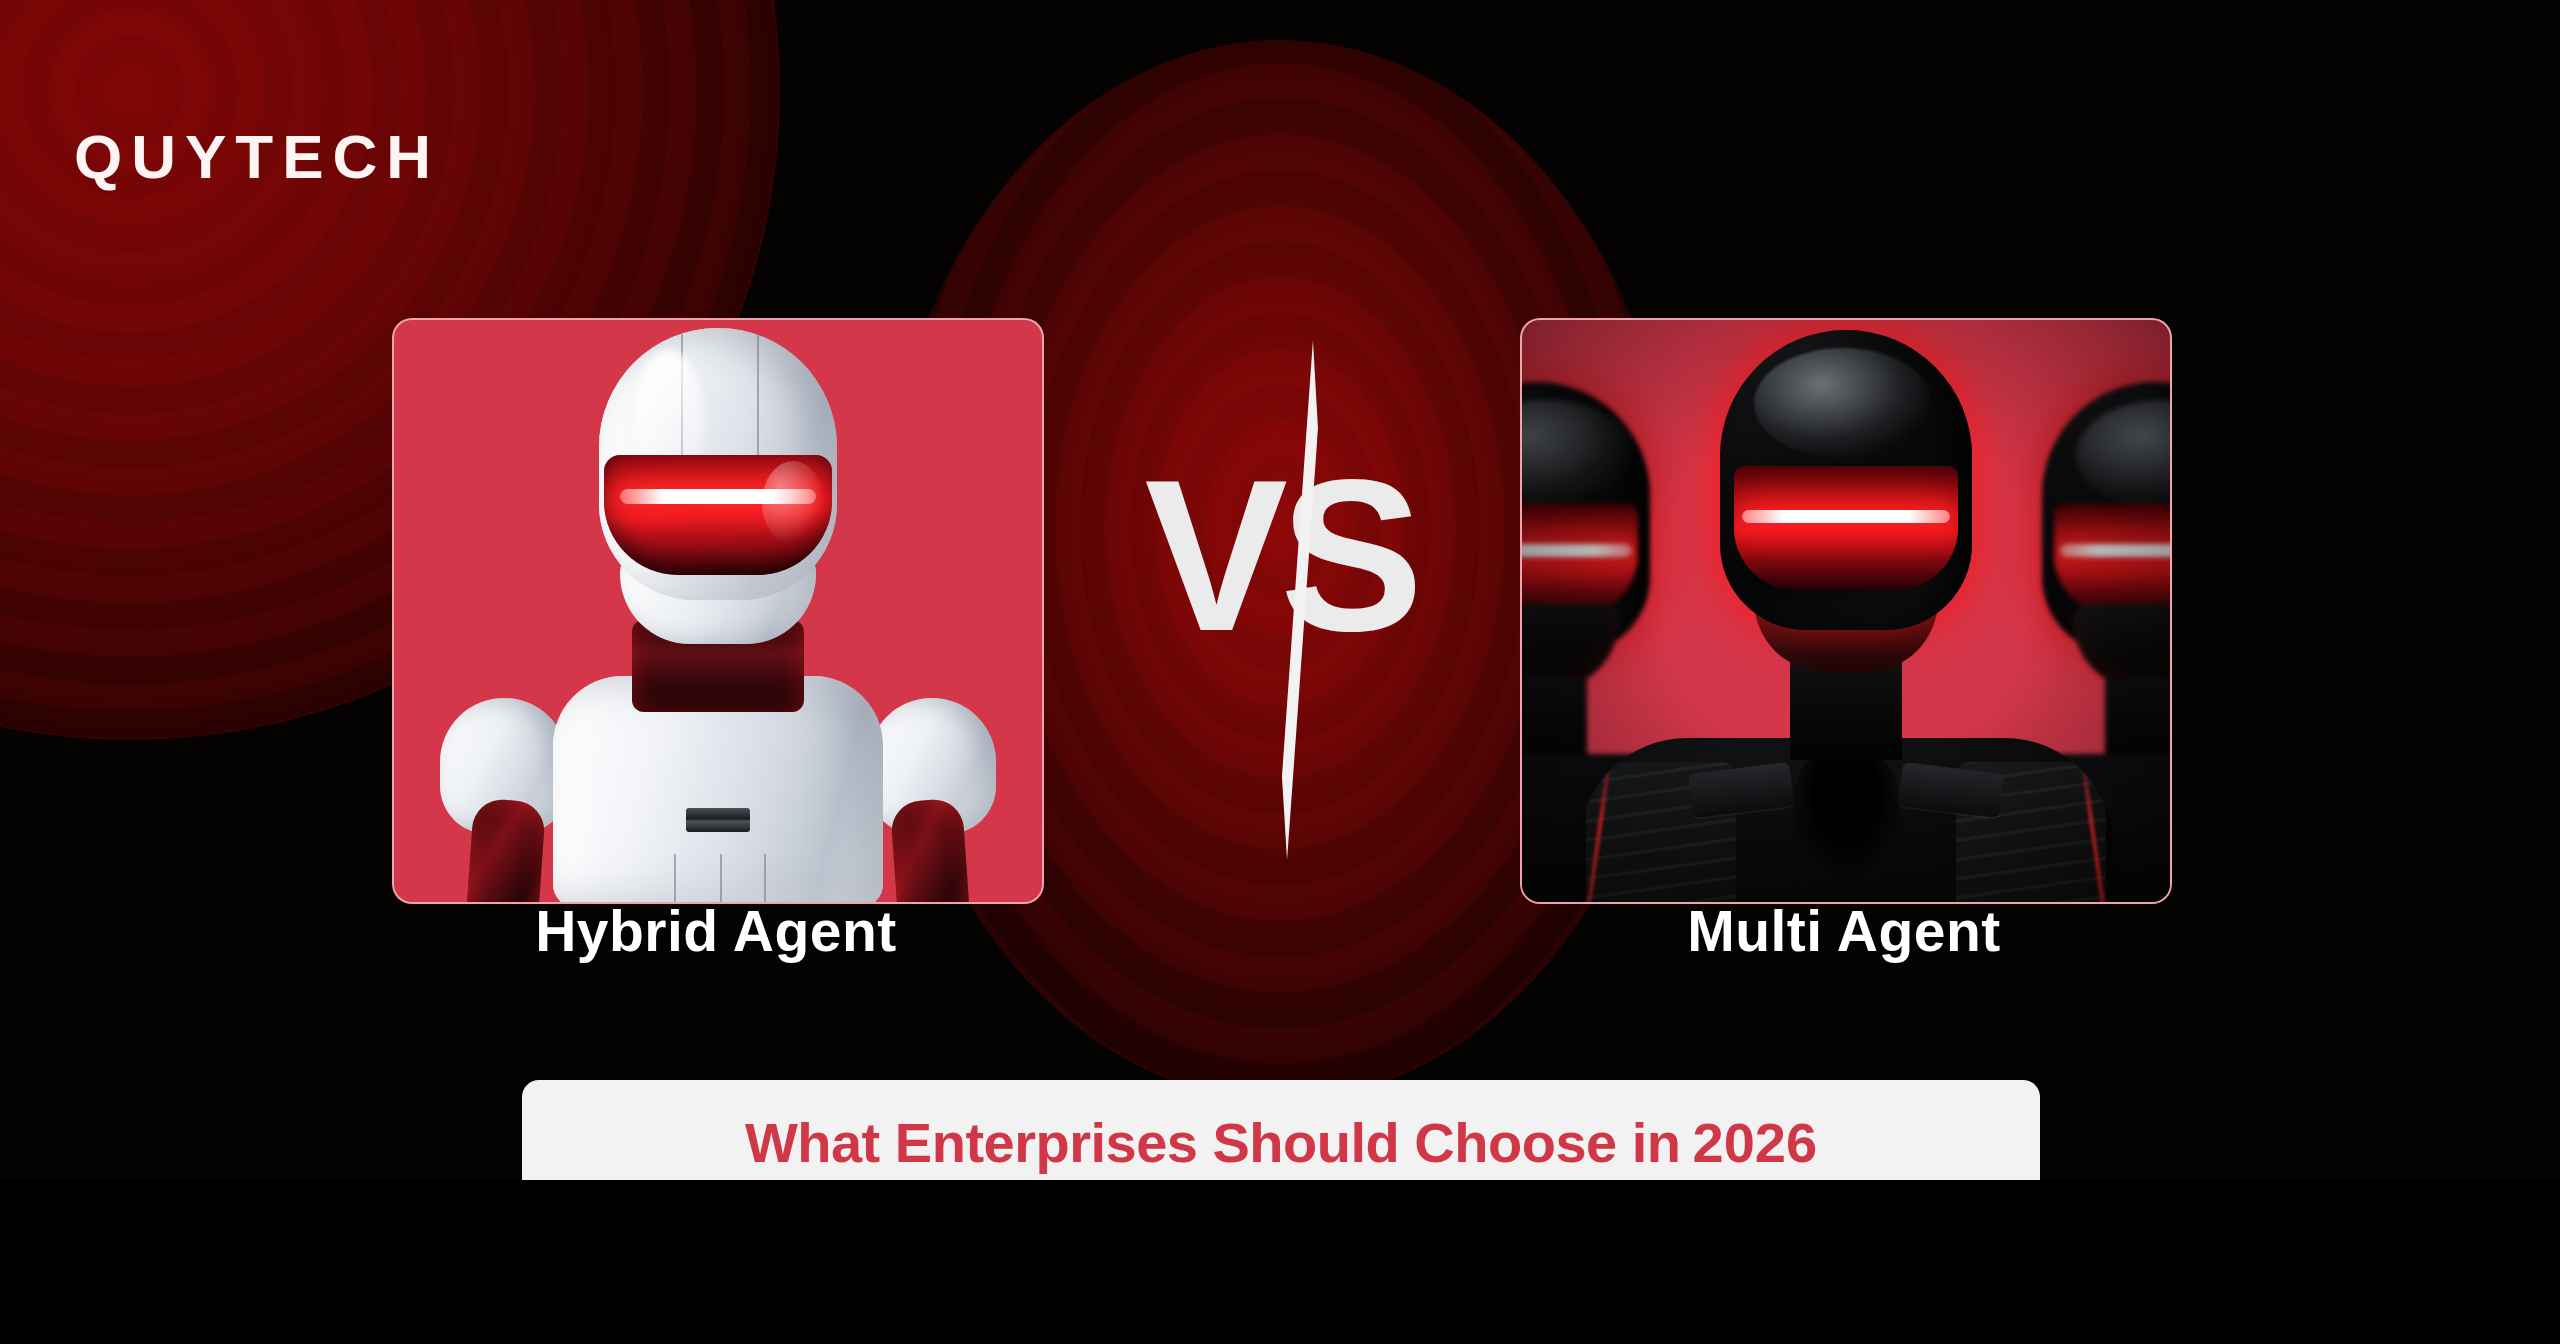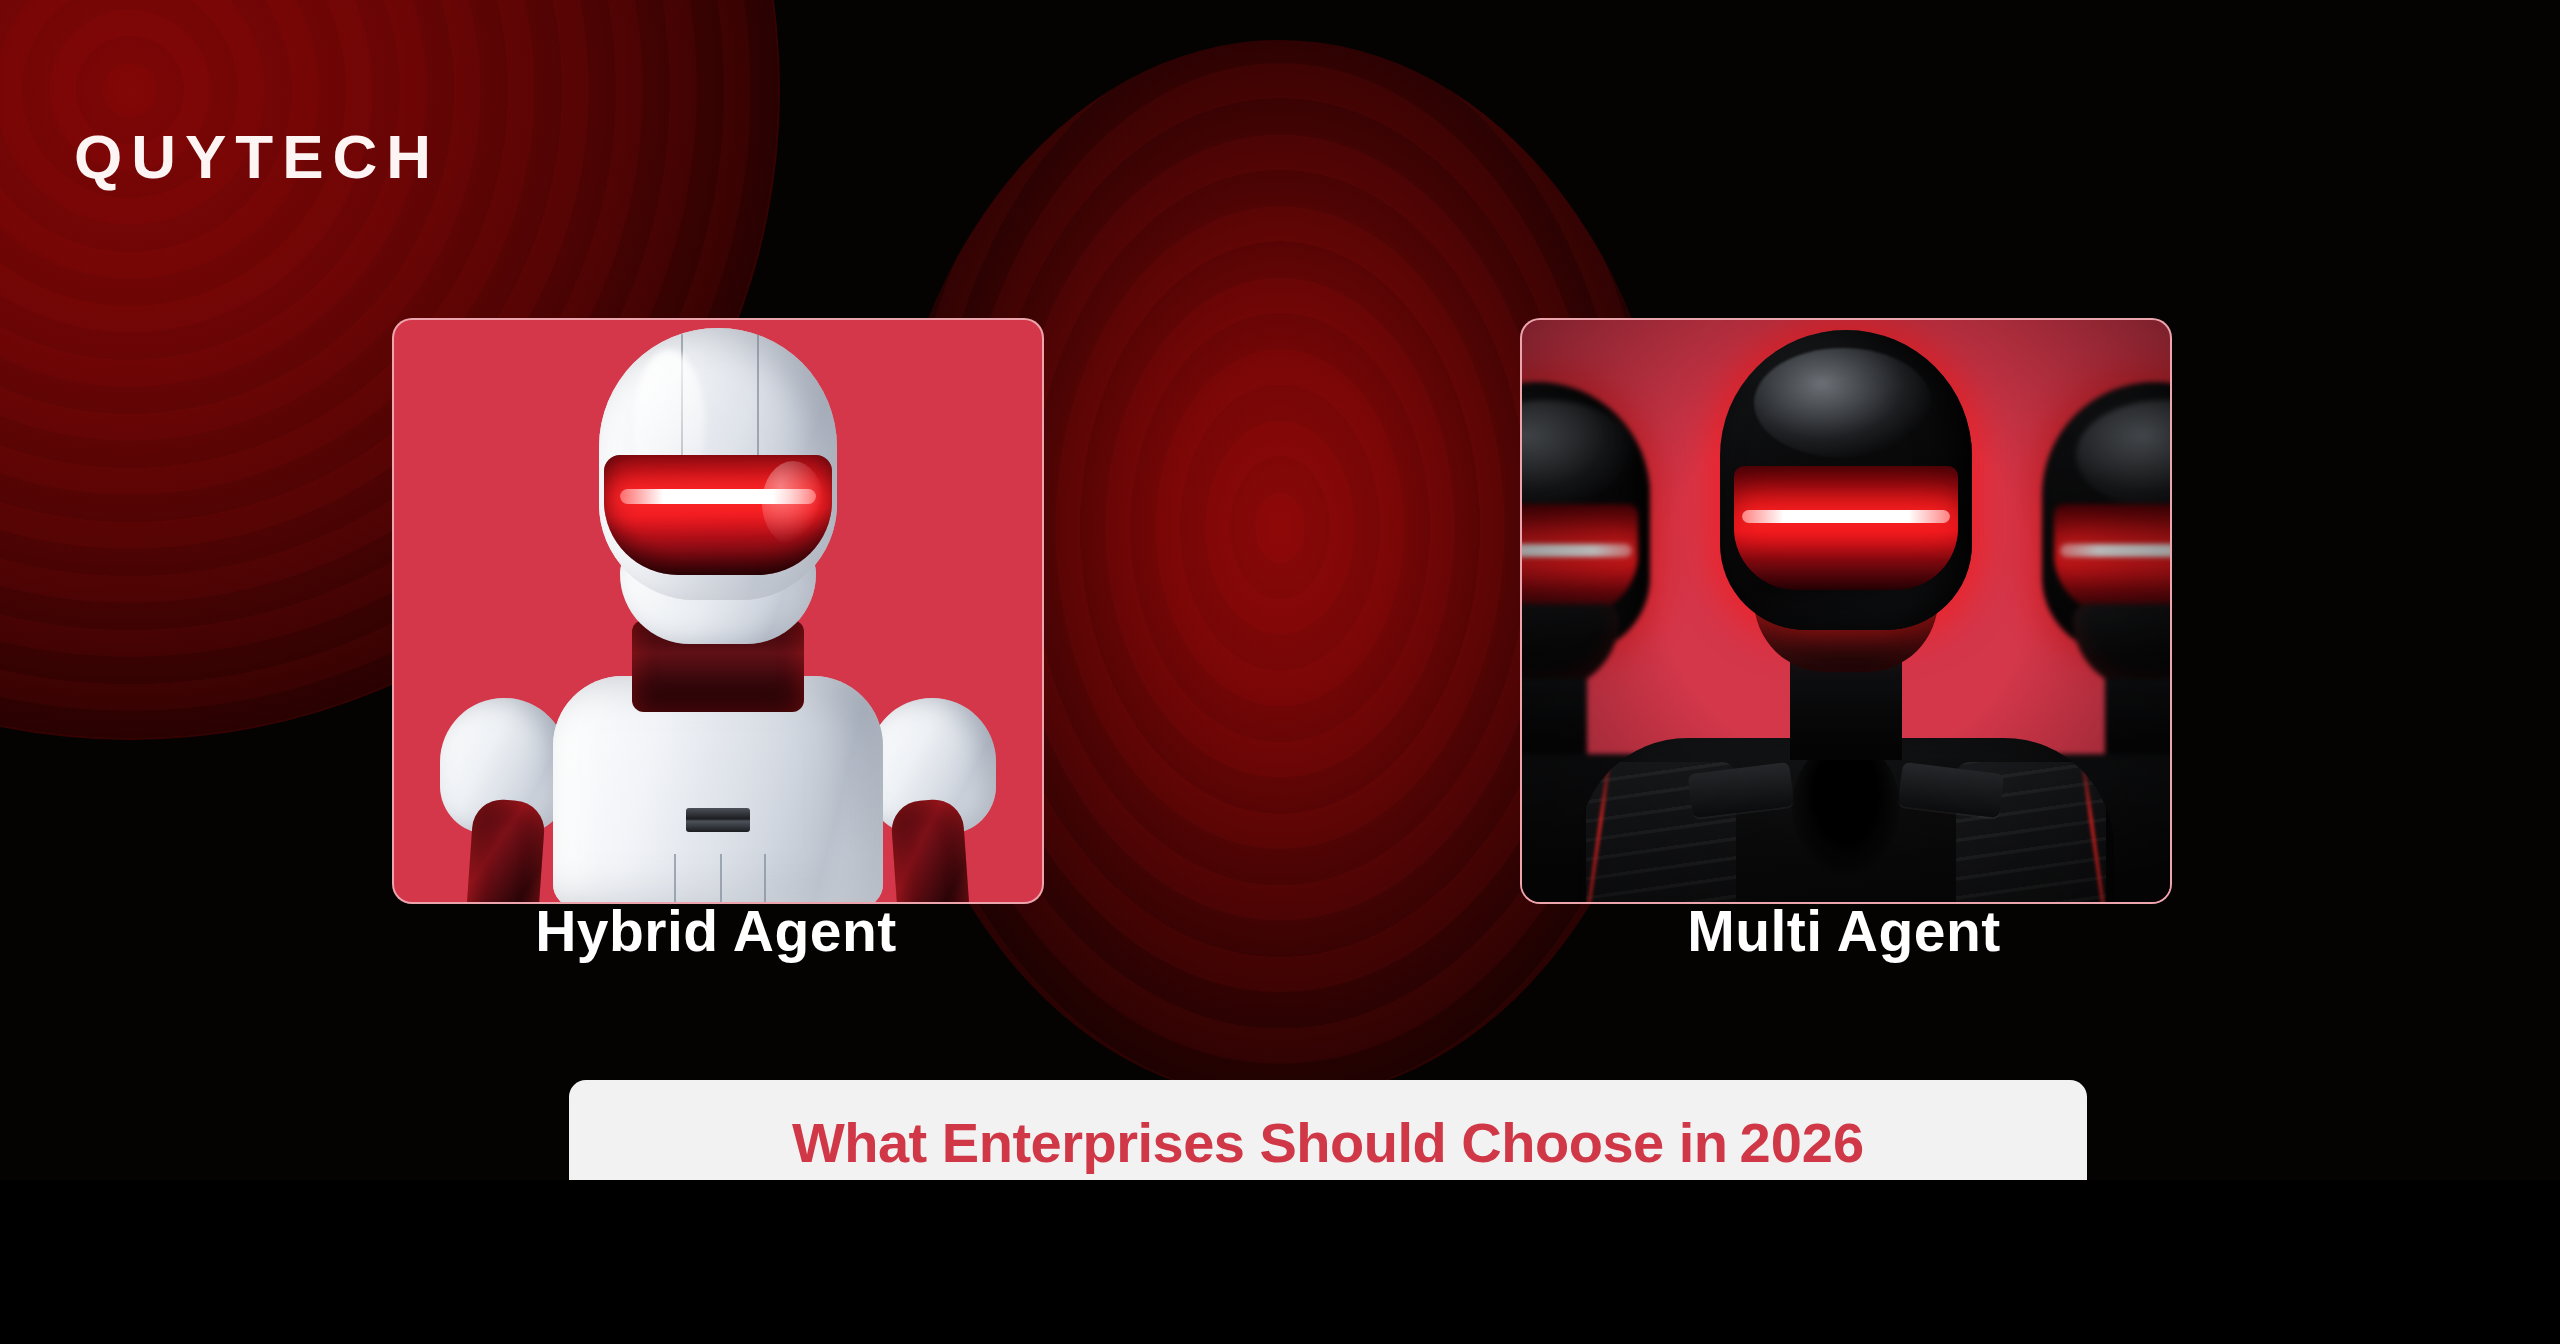--- a/index.html
+++ b/index.html
@@ -156,21 +156,20 @@
     position: absolute;
     left: 522px;
     top: 1080px;
     width: 1518px;
     height: 126px;
     background: #f2f2f2;
     border-radius: 17px;
     display: flex;
     align-items: center;
     justify-content: center;
-    margin-left: 47px;
   }
   .banner-text {
     color: #d13847;
     font-size: 56px;
     font-weight: 700;
     line-height: 1;
     white-space: nowrap;
     letter-spacing: -0.5px;
   }
   .banner-year {
@@ -502,20 +501,24 @@
       </div>
 
       <div class="rb h-visor">
         <div class="h-visor-bar"></div>
         <div class="h-visor-gloss"></div>
       </div>
     </div>
 
     <div class="card-label label-left">Hybrid Agent</div>
 
+    <div class="vs-wrap">
+      <div class="vs-text">VS</div>
+      <div class="vs-bolt"></div>
+    </div>
 
     <div class="card card-right">
 
       <div class="d-unit side-unit" style="left:-150px; top:62px; width:330px; height:520px;">
         <div class="dk-head" style="width:226px;height:272px;margin-left:-113px;">
           <div class="dk-dome-gloss"></div>
           <div class="dk-visor" style="left:12px;top:122px;width:202px;height:112px;">
             <div class="dk-visor-bar" style="left:6px;top:40px;width:190px;"></div>
           </div>
         </div>

